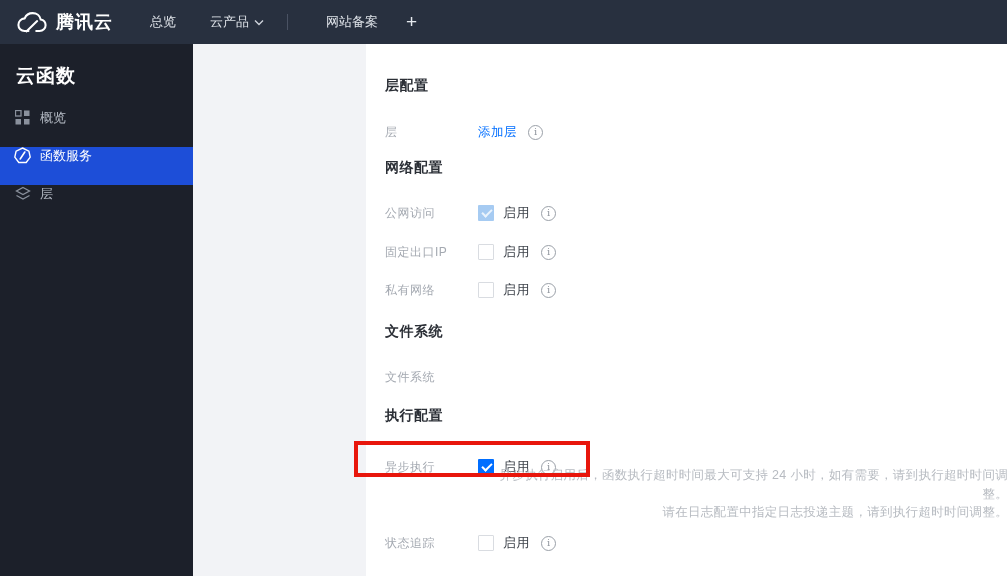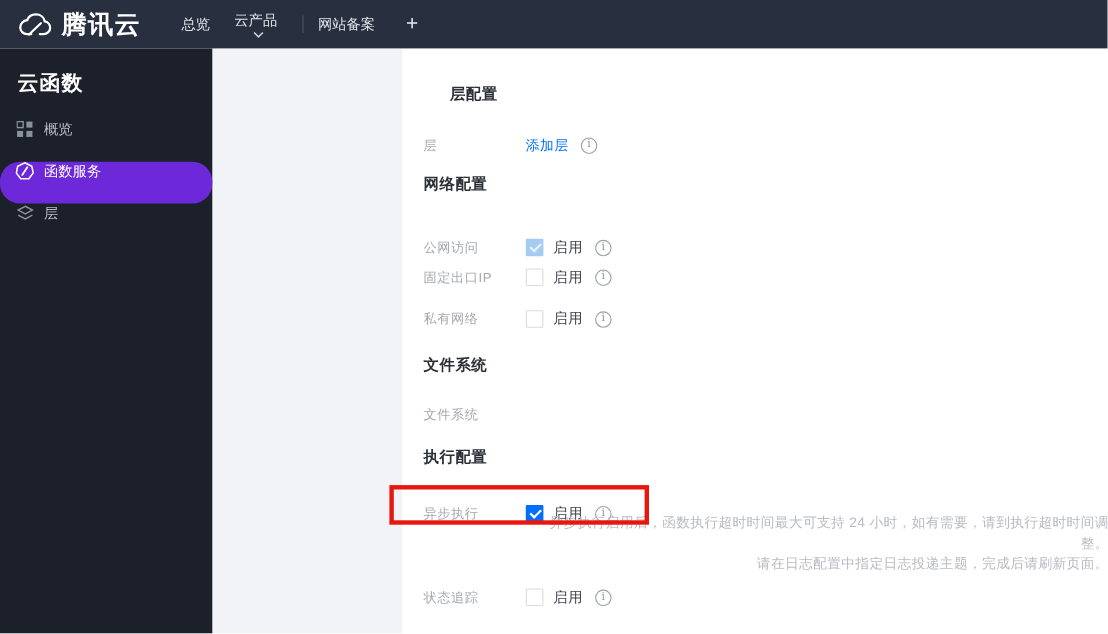--- a/index.html
+++ b/index.html
@@ -9,43 +9,43 @@
     font-family:"Liberation Sans","DejaVu Sans",sans-serif;
     -webkit-font-smoothing:antialiased;
   }
 
   
   .topbar {
     position:absolute; top:0; left:0; width:1007px; height:44px;
     background:#28303f; display:flex; align-items:center; z-index:5;
   }
   .brand { display:flex; align-items:center; margin-left:17px; cursor:pointer; }
-  .brand-name { color:#ffffff; font-size:23px; font-weight:700; margin-left:9px; letter-spacing:1px; }
+  .brand-name { color:#ffffff; font-size:18px; font-weight:700; margin-left:9px; letter-spacing:1px; }
   .topnav { display:flex; align-items:center; }
   .topnav-item { color:#dfe3e9; font-size:13px; cursor:pointer; display:flex; align-items:center; }
   .tn-overview { margin-left:37px; }
-  .tn-products { margin-left:22px;flex-direction:column; }
+  .tn-products { margin-left:34px; }
   .tn-caret { margin-left:5px; display:inline-flex; }
   .tn-divider { width:1px; height:16px; background:#4a5263; margin-left:23px; }
-  .tn-icp { margin-left:13px; }
+  .tn-icp { margin-left:38px; }
   .tn-plus { margin-left:28px; font-size:19px; font-weight:400; color:#e5e9ee; }
 
   
   .sidebar {
     position:absolute; top:44px; left:0; width:193px; bottom:0;
     background:#1c202a; z-index:4;
   }
   .sidebar-title { color:#ffffff; font-size:19px; font-weight:700; margin:19px 0 0 16px; letter-spacing:1px; }
   .side-menu { margin-top:20px; }
   .side-item {
     height:38px; display:flex; align-items:flex-start; padding-left:14px;
     color:#b7bdc7; font-size:13px; cursor:pointer;
   }
   .side-item .s-icon { width:17px; height:17px; margin-right:9px; display:inline-flex; align-items:center; justify-content:center; }
-  .side-item.selected { background:#6d28d9; color:#ffffff;border-radius:18px; }
+  .side-item.selected { background:#1d4ed8; color:#ffffff; }
 
   
   .gutter { position:absolute; top:44px; left:193px; width:173px; bottom:0; background:#f2f3f6; }
   .content { position:absolute; top:44px; left:366px; right:0; bottom:0; background:#ffffff; }
 
   .sec-title { position:absolute; left:19px; font-size:14px; font-weight:700; color:#2b2f36; letter-spacing:0.5px; }
   .form-row { position:absolute; left:19px; display:flex; align-items:center; height:18px; }
   .row-label { width:93px; flex:none; font-size:12px; color:#a4a9b1; letter-spacing:0.5px; }
   .row-value { font-size:13px; color:#3e434b; letter-spacing:0.5px; }
   .link { color:#006eff; font-size:12.5px; cursor:pointer; letter-spacing:0.5px; }
@@ -147,31 +147,31 @@
       </span>
       <span>层</span>
     </div>
   </div>
 </div>
 
 <div class="gutter"></div>
 
 <div class="content">
 
-  <div class="sec-title" style="top:33px;margin-left:24px;">层配置</div>
+  <div class="sec-title" style="top:33px;">层配置</div>
 
   <div class="form-row" style="top:79px;">
     <span class="row-label">层</span>
     <span class="link">添加层</span>
     <span class="info-icon"></span>
   </div>
 
   <div class="sec-title" style="top:115px;">网络配置</div>
 
-  <div class="form-row" style="top:160px;margin-top:12px;">
+  <div class="form-row" style="top:160px;">
     <span class="row-label">公网访问</span>
     <span class="checkbox cb-checked-disabled"></span>
     <span class="row-value">启用</span>
     <span class="info-icon"></span>
   </div>
 
   <div class="form-row" style="top:199px;">
     <span class="row-label">固定出口IP</span>
     <span class="checkbox cb-unchecked"></span>
     <span class="row-value">启用</span>
@@ -195,21 +195,21 @@
 
   <div class="form-row" style="top:414px;">
     <span class="row-label">异步执行</span>
     <span class="checkbox cb-checked"></span>
     <span class="row-value">启用</span>
     <span class="info-icon"></span>
   </div>
 
   <div class="desc" style="top:422px;text-align:right;">
     <div>异步执行启用后，函数执行超时时间最大可支持 24 小时，如有需要，请到执行超时时间调整。</div>
-    <div>请在日志配置中指定日志投递主题，完成后请刷新页面。</div>
+    <div>请在日志配置中指定日志投递主题，请到执行超时时间调整。</div>
   </div>
 
   <div class="form-row" style="top:490px;">
     <span class="row-label">状态追踪</span>
     <span class="checkbox cb-unchecked"></span>
     <span class="row-value">启用</span>
     <span class="info-icon"></span>
   </div>
 
 </div>

